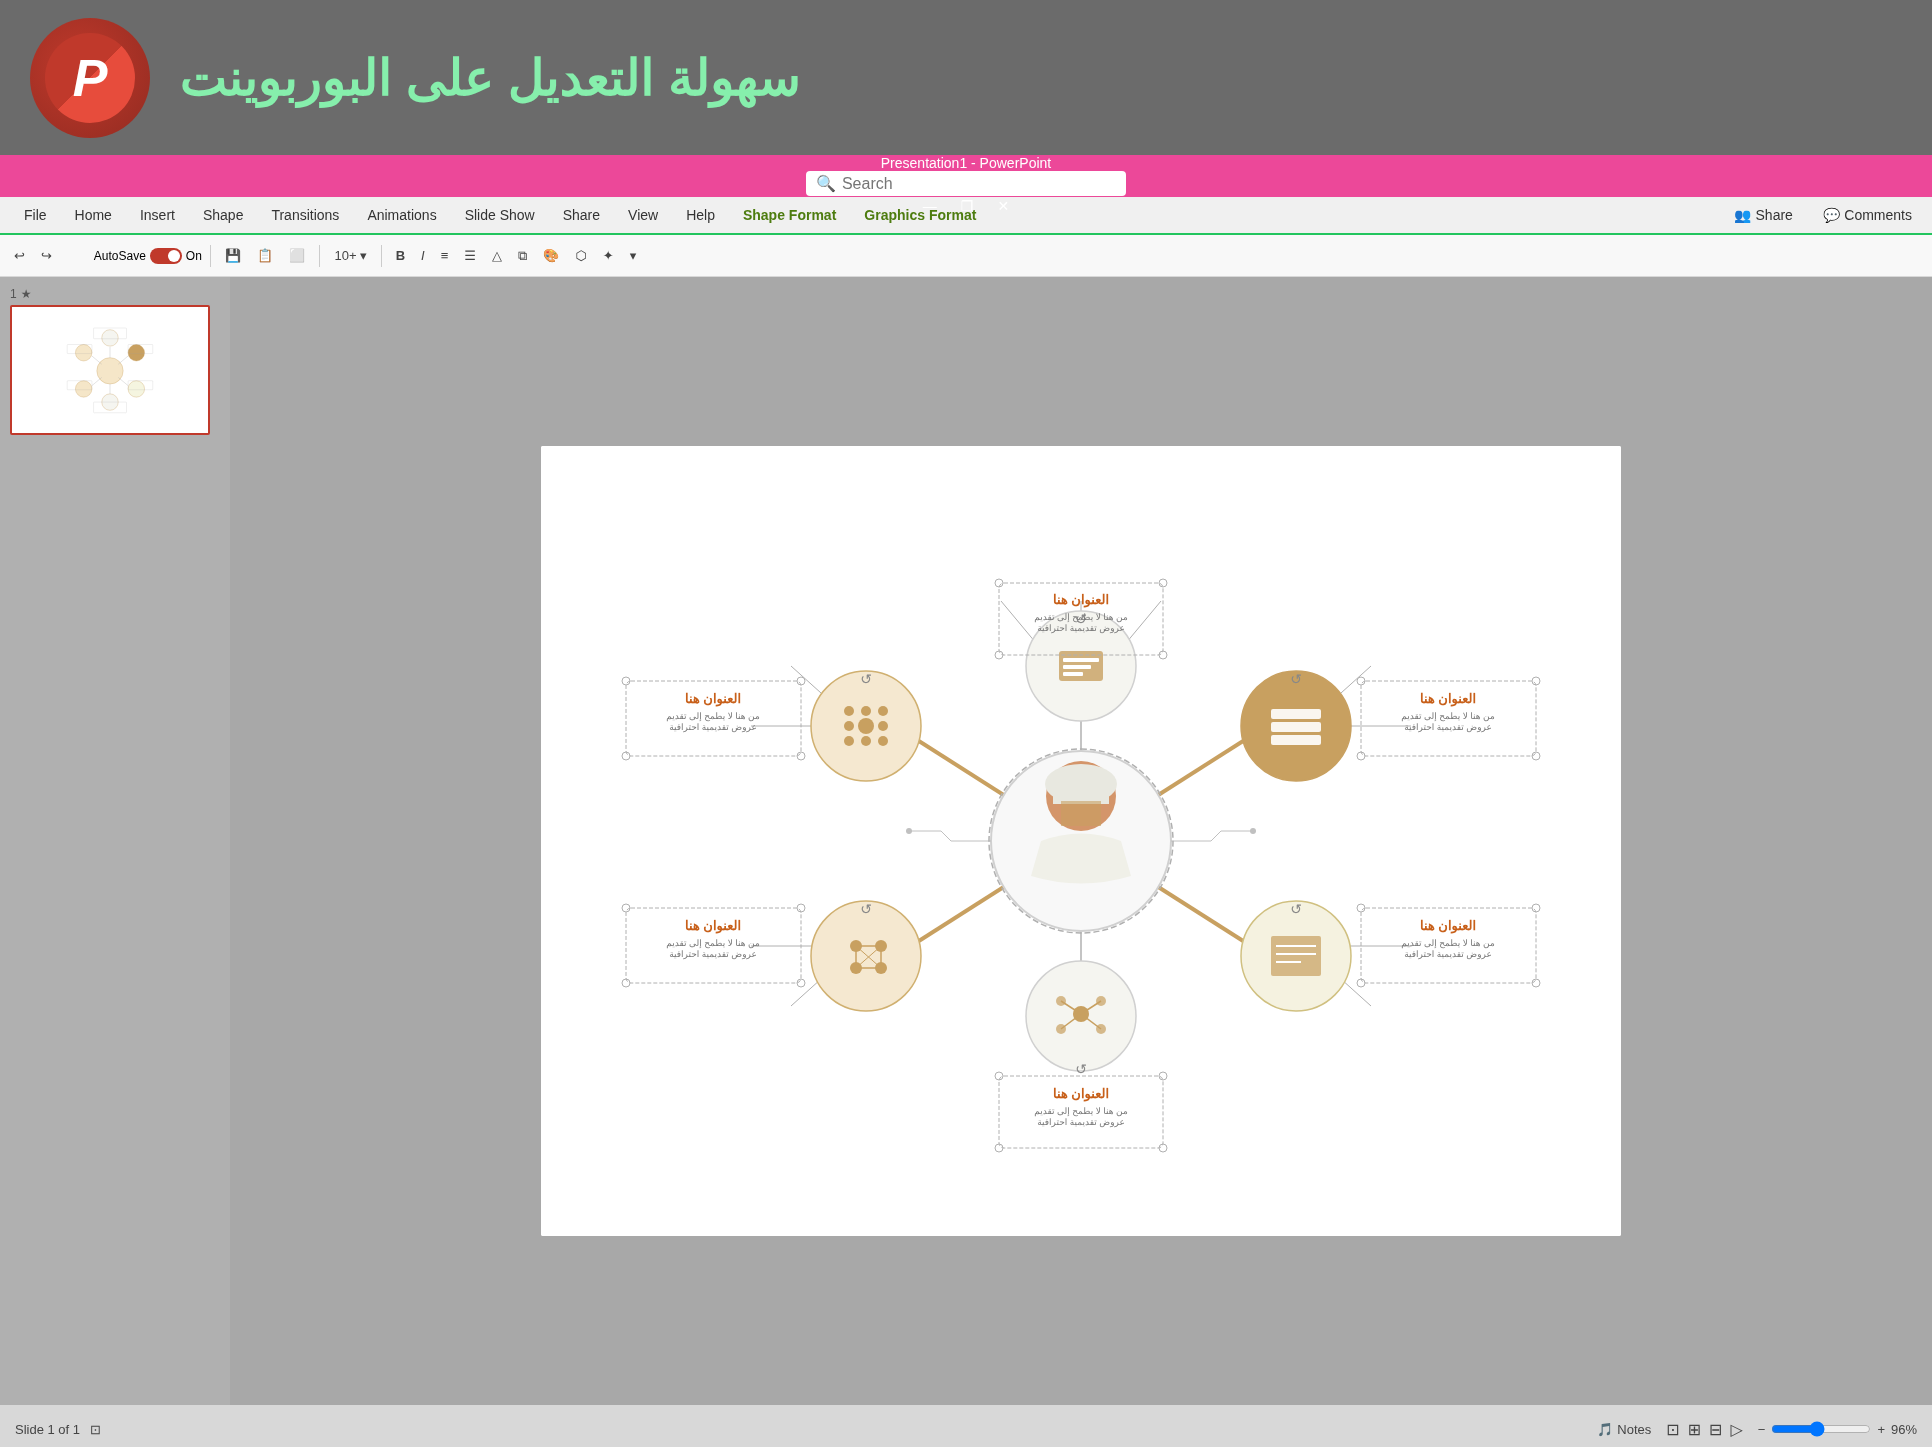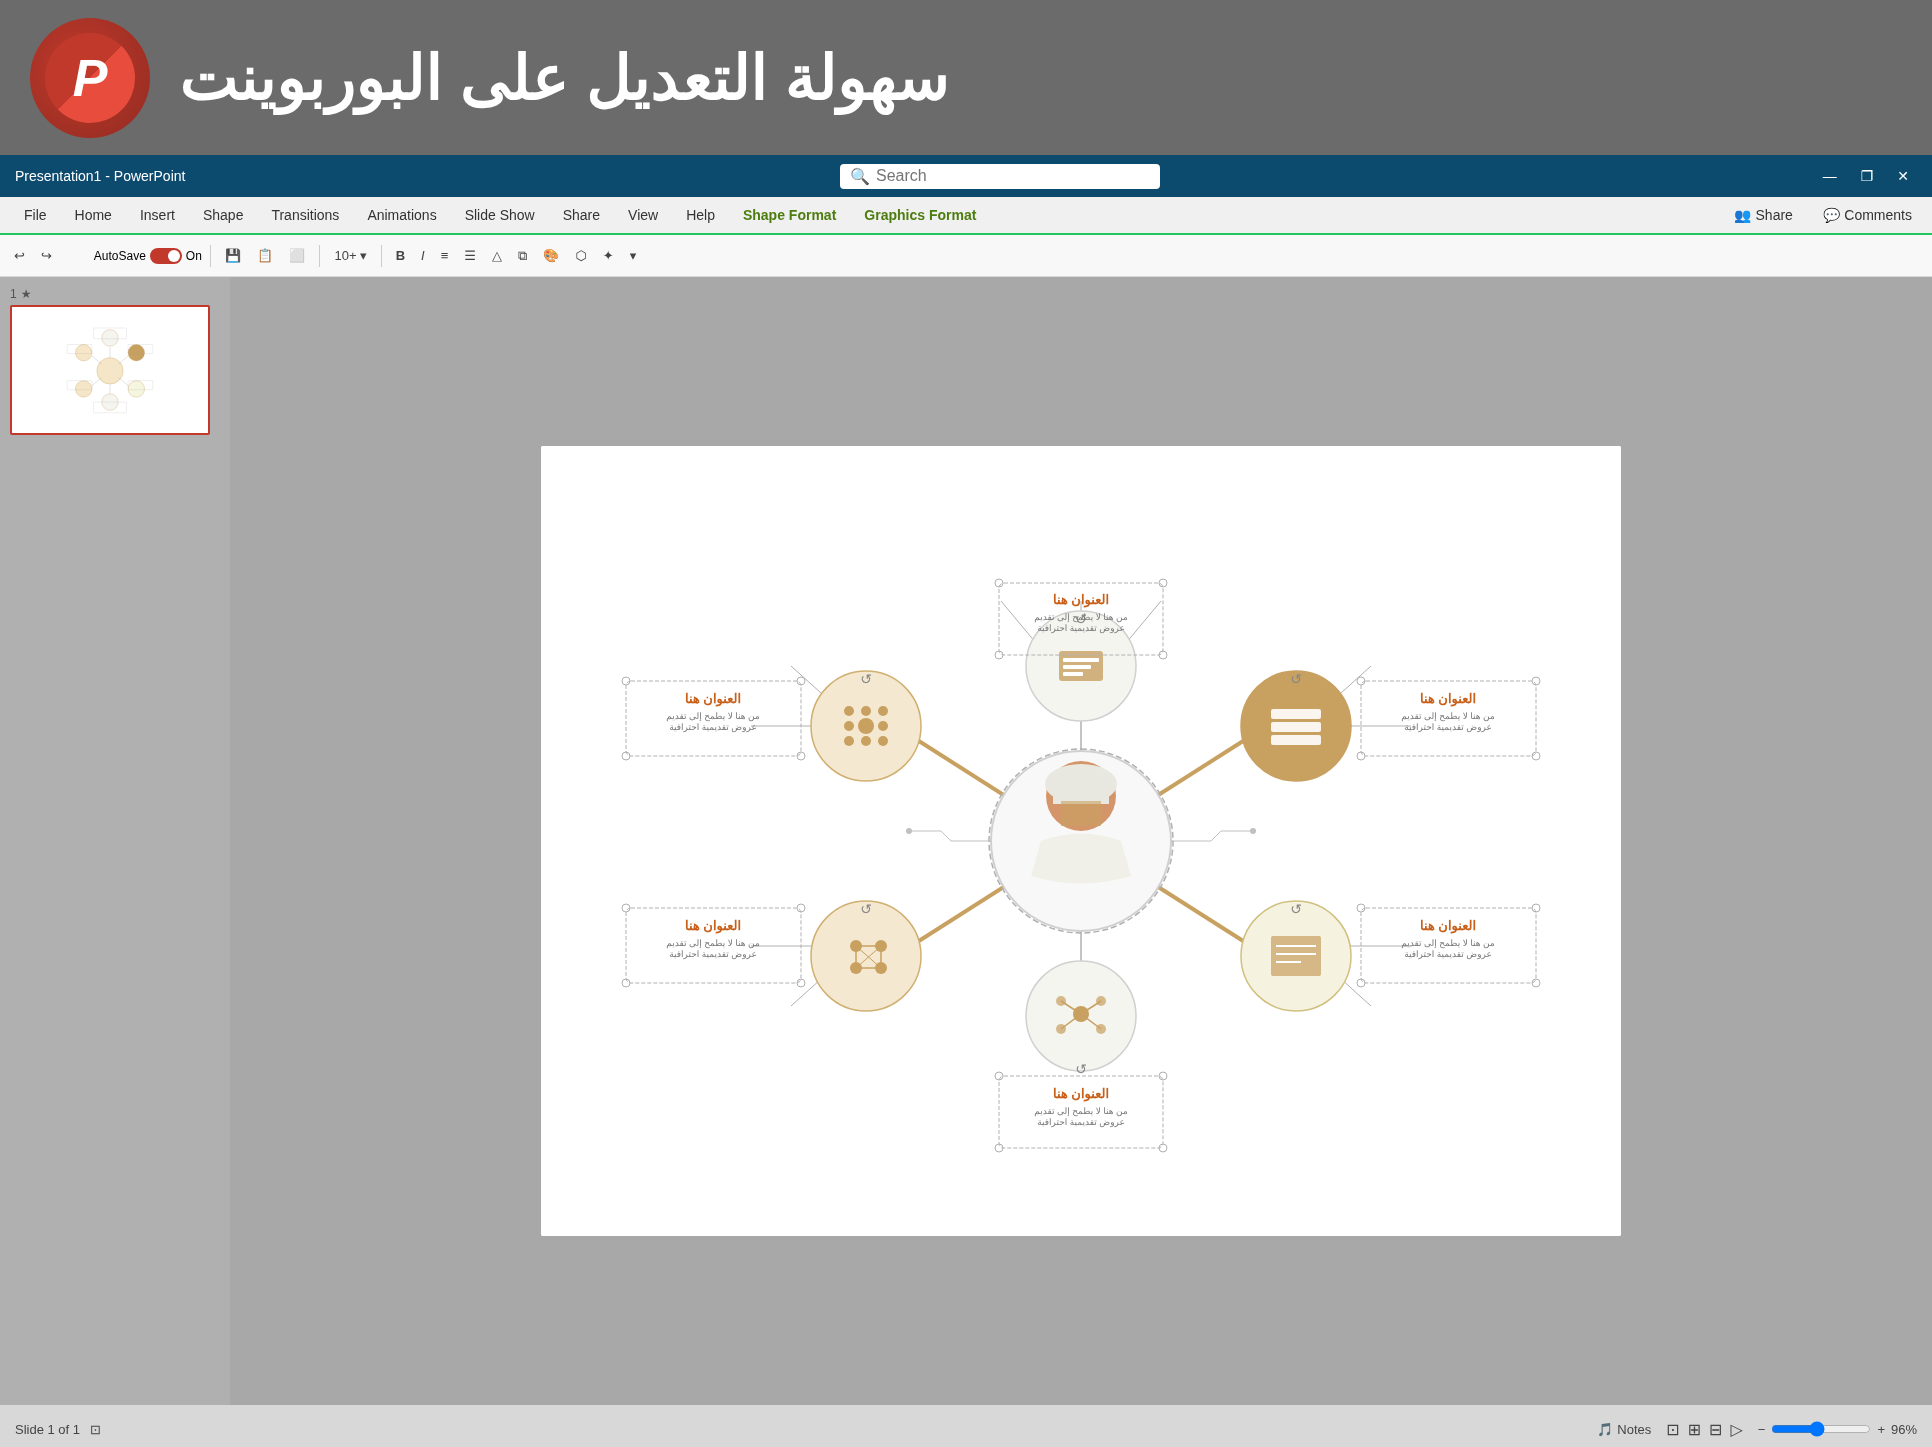--- a/index.html
+++ b/index.html
@@ -16,29 +16,30 @@
       background: radial-gradient(circle at 40% 40%, #c0392b, #922b21);
       display: flex; align-items: center; justify-content: center;
       position: relative; flex-shrink: 0;
     }
     .ppt-logo-inner {
       width: 90px; height: 90px; border-radius: 50%;
       background: linear-gradient(135deg, #c0392b 50%, #e74c3c 50%);
       display: flex; align-items: center; justify-content: center;
     }
     .ppt-logo span { color: white; font-size: 52px; font-weight: bold; font-style: italic; }
-    .banner-title { color: #ffffff; font-size: 62px; font-weight: 700; direction: rtl; }
+    .banner-title { color: #86efac; font-size: 50px; font-weight: 700; direction: rtl; }
     .banner-title em { font-style: normal; font-weight: 900; }
 
     
     .title-bar {
       width: 100%; height: 42px;
-      background: #0c4a6e;
+      background: #ec4899;
       display: flex; align-items: center; justify-content: space-between;
       padding: 0 15px;
+      flex-direction: column;
     }
     .title-bar-left { color: white; font-size: 14px; }
     .title-bar-search {
       background: white; border-radius: 4px;
       display: flex; align-items: center; padding: 3px 10px; gap: 6px;
       width: 320px;
     }
     .title-bar-search input { border: none; outline: none; font-size: 16px; width: 100%; }
     .win-controls { display: flex; gap: 8px; }
     .win-btn { color: white; font-size: 14px; padding: 2px 8px; cursor: pointer; }

